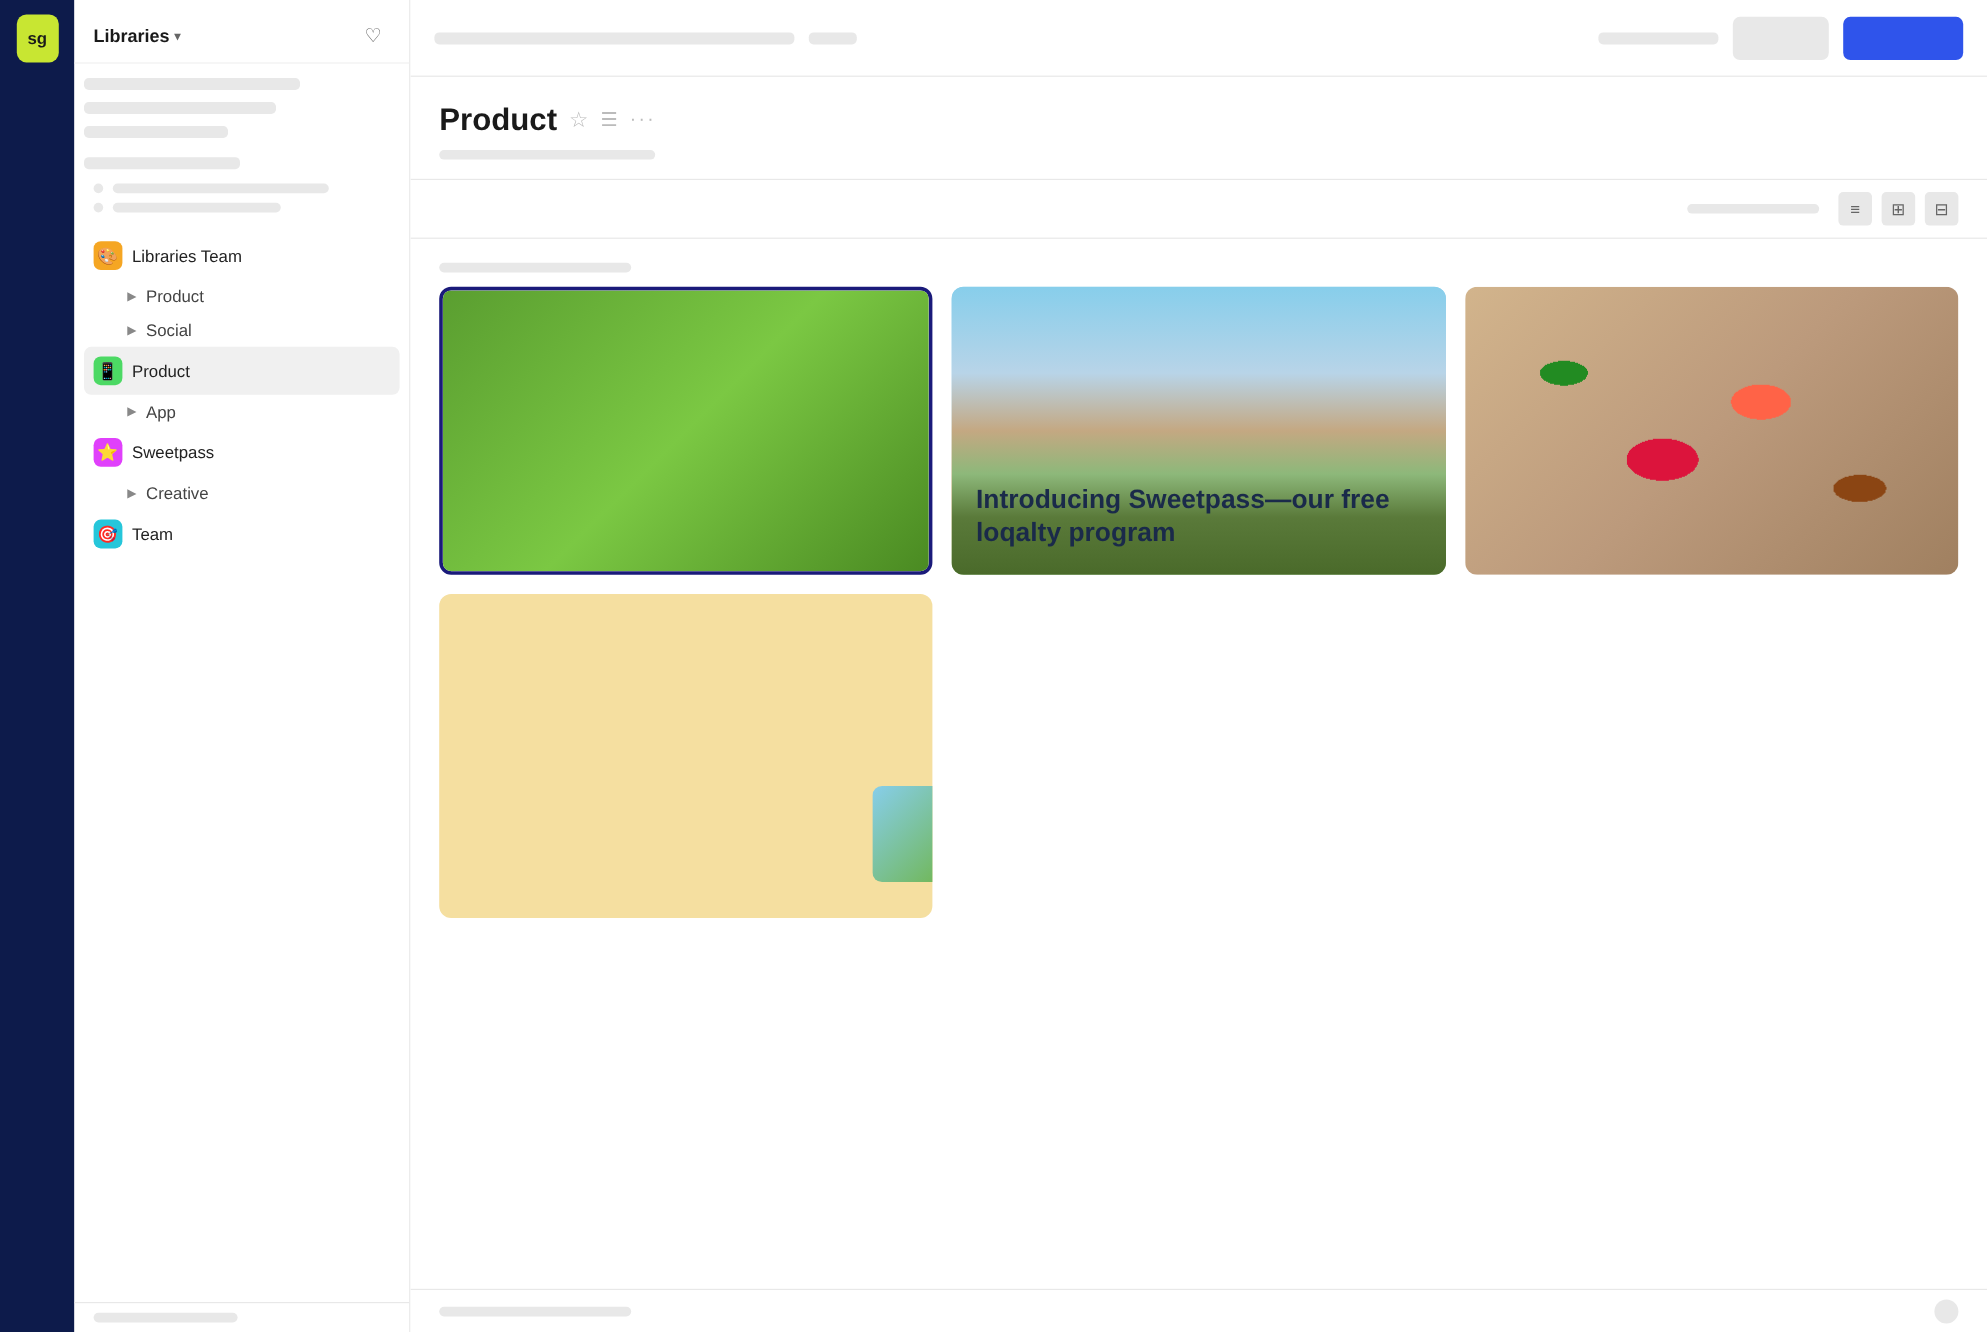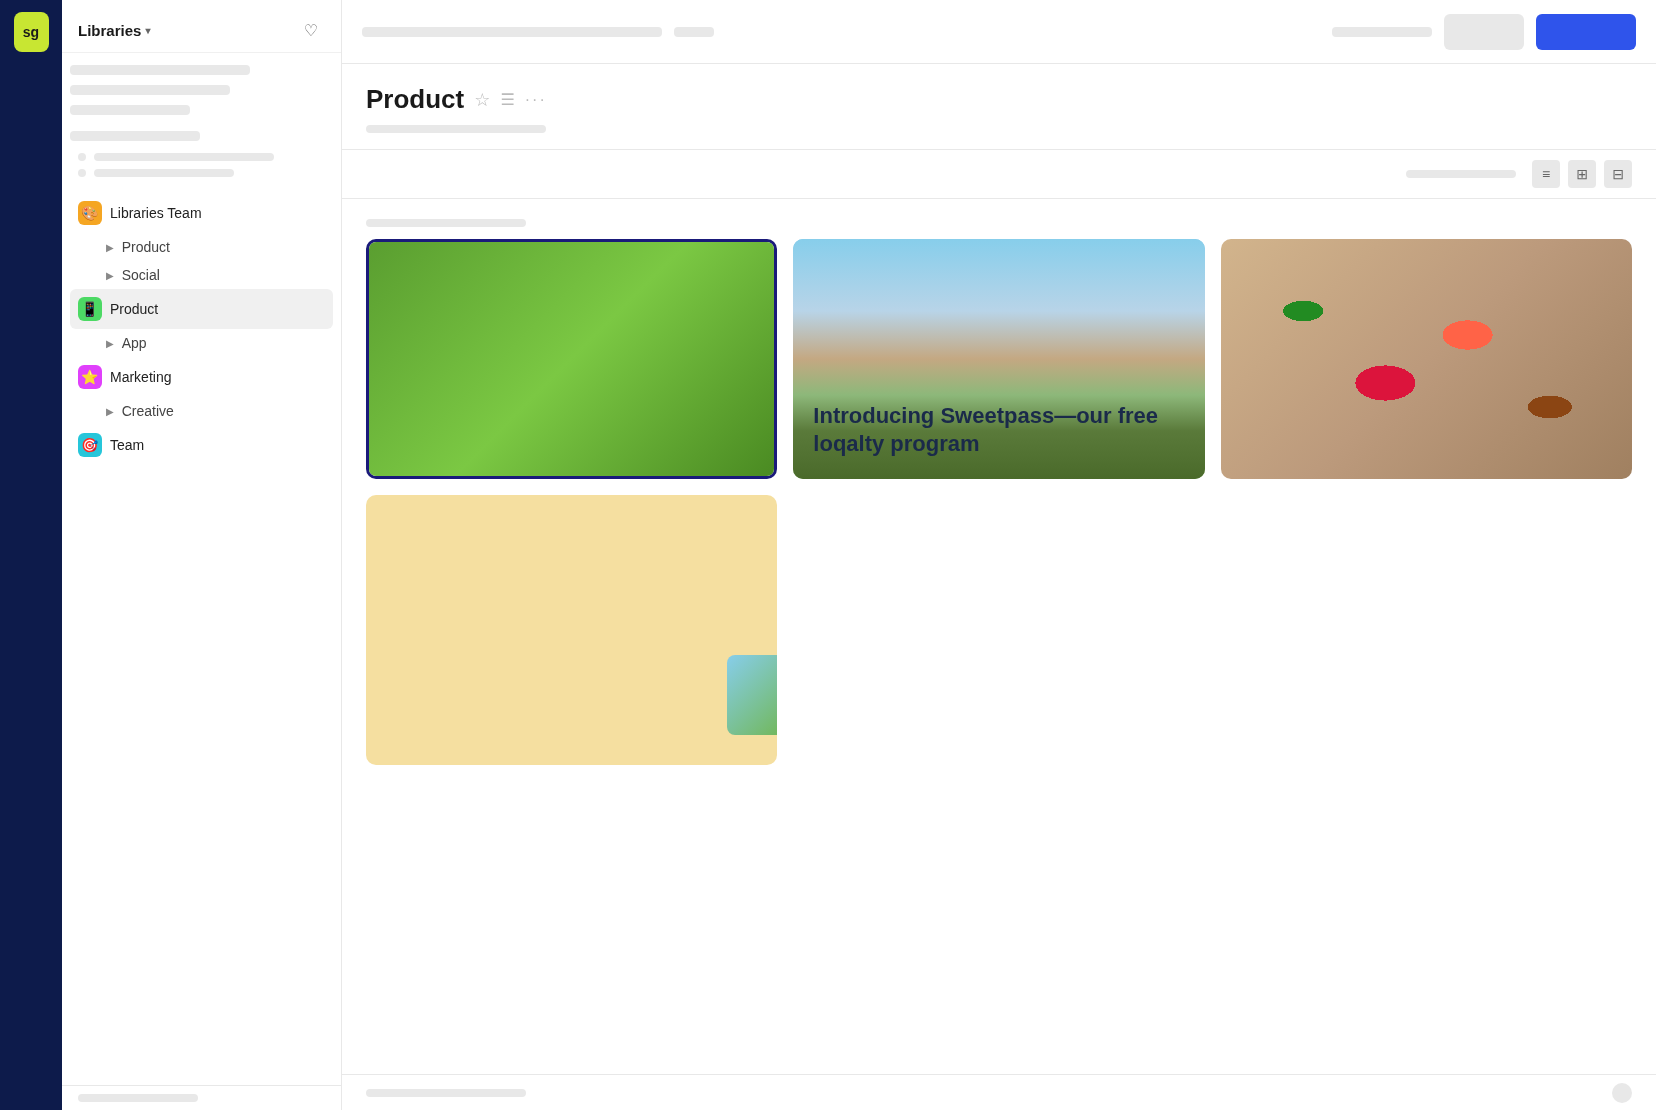--- a/index.html
+++ b/index.html
@@ -337,21 +337,21 @@
       <div class="lib-icon green">📱</div>
       <span>Product</span>
     </div>
     <div class="sub-item">
       <span class="chevron-icon">▶</span>
       <span>App</span>
     </div>
 
     <div class="lib-item">
       <div class="lib-icon pink">⭐</div>
-      <span>Marketing</span>
+      <span>Sweetpass</span>
     </div>
     <div class="sub-item">
       <span class="chevron-icon">▶</span>
       <span>Creative</span>
     </div>
 
     <div class="lib-item">
       <div class="lib-icon teal">🎯</div>
       <span>Team</span>
     </div>

